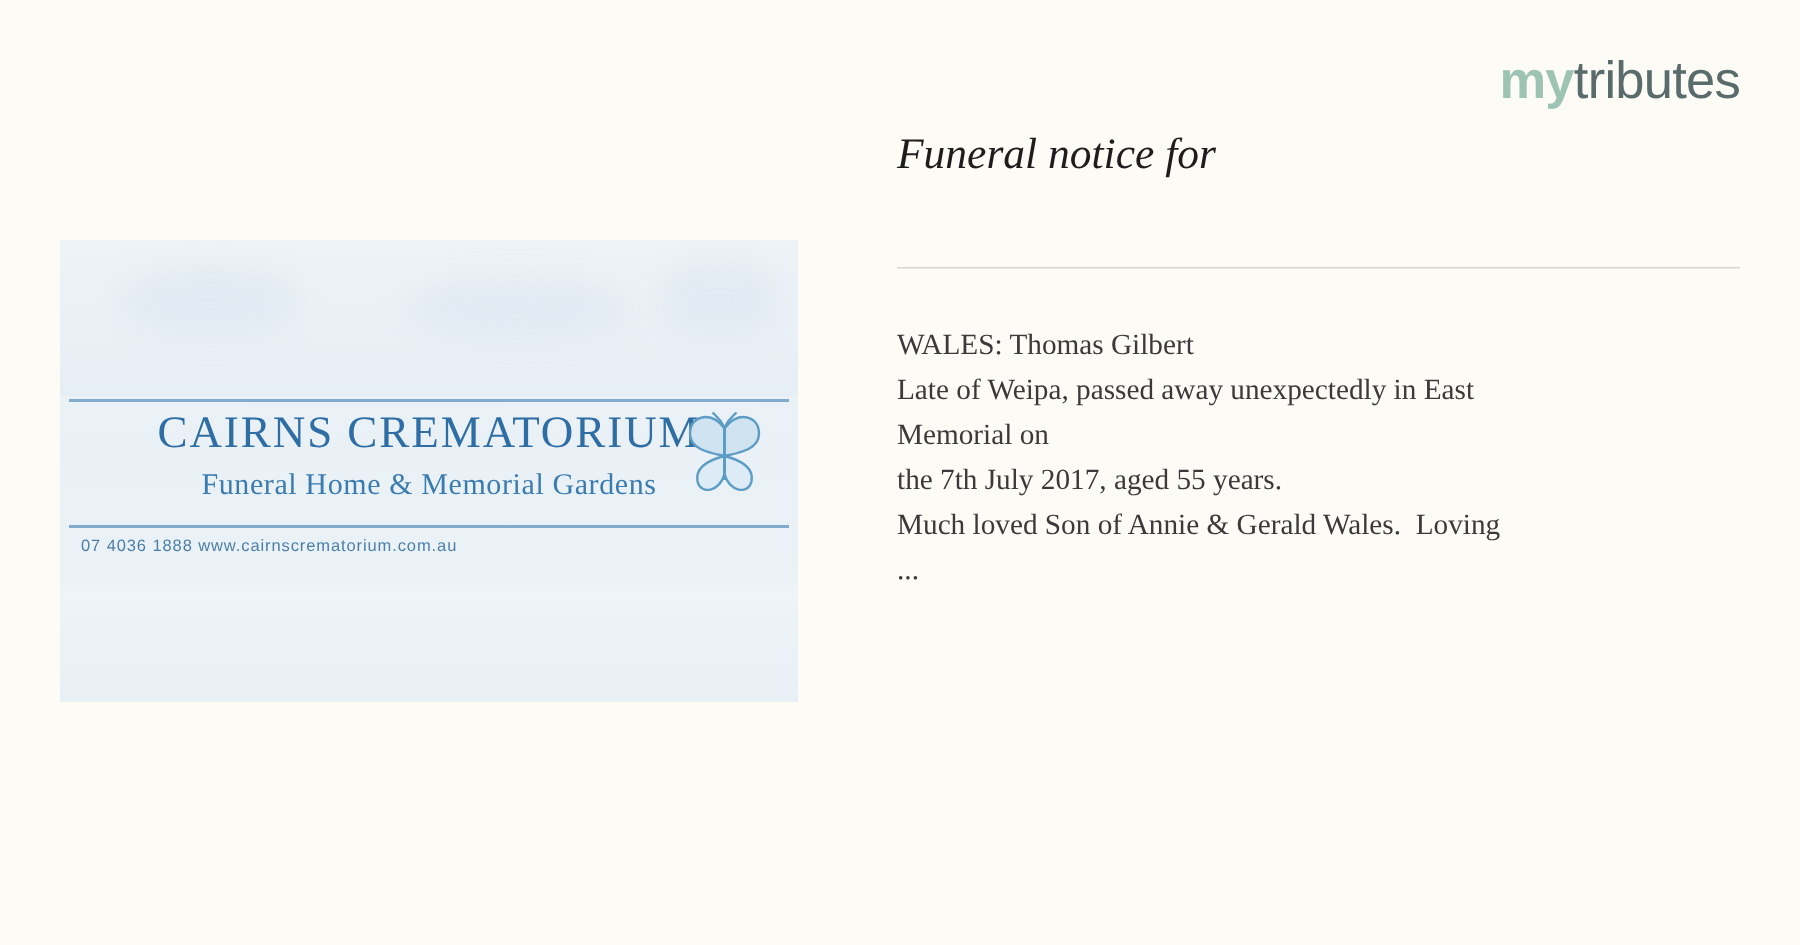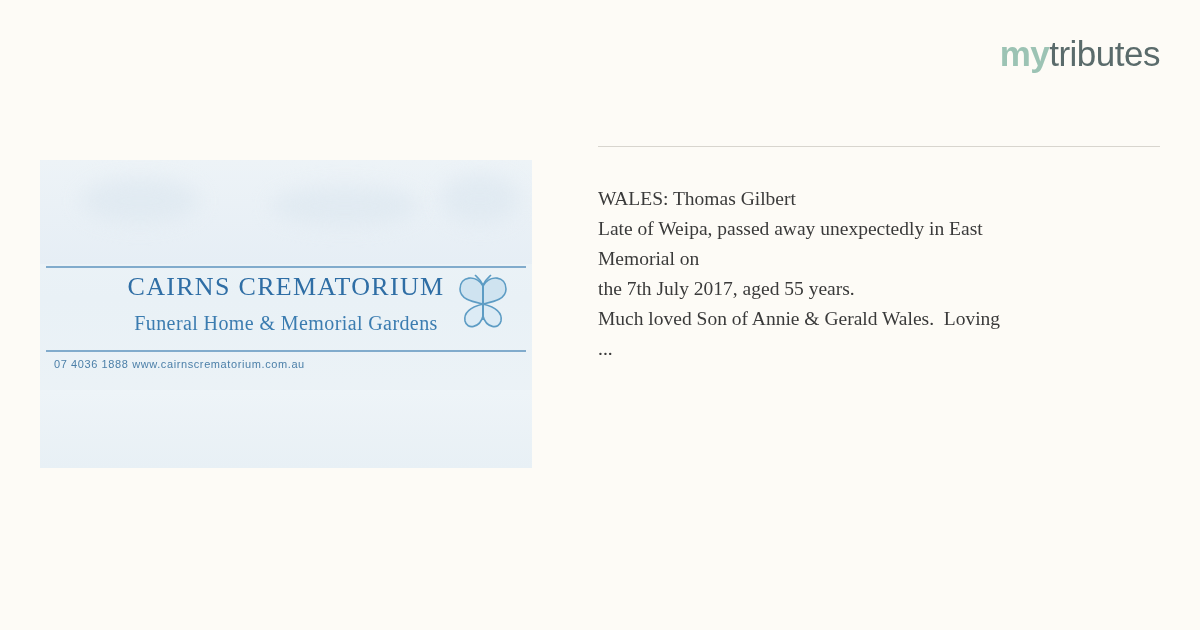--- a/index.html
+++ b/index.html
@@ -80,21 +80,21 @@
   .rule-top { top: 106px; }
   .rule-bottom { top: 190px; }
 
   .crem-title {
     position: absolute;
     left: 0;
     top: 112px;
     width: 100%;
     text-align: center;
     font-family: "Liberation Serif", serif;
-    font-size: 26px;
+    font-size: 30px;
     letter-spacing: 1.3px;
     color: #2f6ea5;
     white-space: nowrap;
   }
   .crem-sub {
     position: absolute;
     left: 0;
     top: 152px;
     width: 100%;
     text-align: center;
@@ -209,20 +209,21 @@
     </div>
 
     <div class="logo-rule rule-bottom"></div>
 
     <div class="crem-contact">07 4036 1888  www.cairnscrematorium.com.au</div>
 
     <div class="img-band-bottom"></div>
   </div>
 
   <div class="content">
+    <p class="eyebrow">Funeral notice for</p>
     <div class="divider"></div>
     <div class="body-text">
       <span class="line">WALES: Thomas Gilbert</span>
       <span class="line">Late of Weipa, passed away unexpectedly in East</span>
       <span class="line">Memorial on</span>
       <span class="line">the 7th July 2017, aged 55 years.</span>
       <span class="line">Much loved Son of Annie &amp; Gerald Wales.  Loving</span>
       <span class="line">...</span>
     </div>
   </div>

